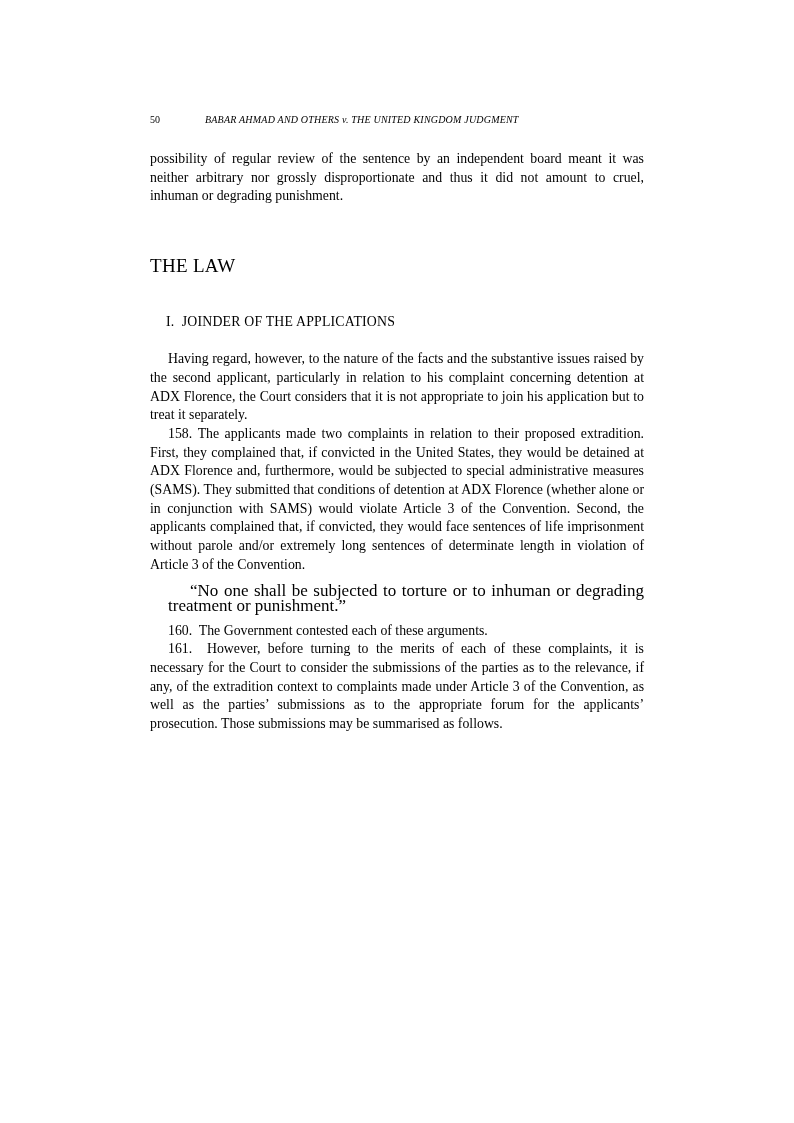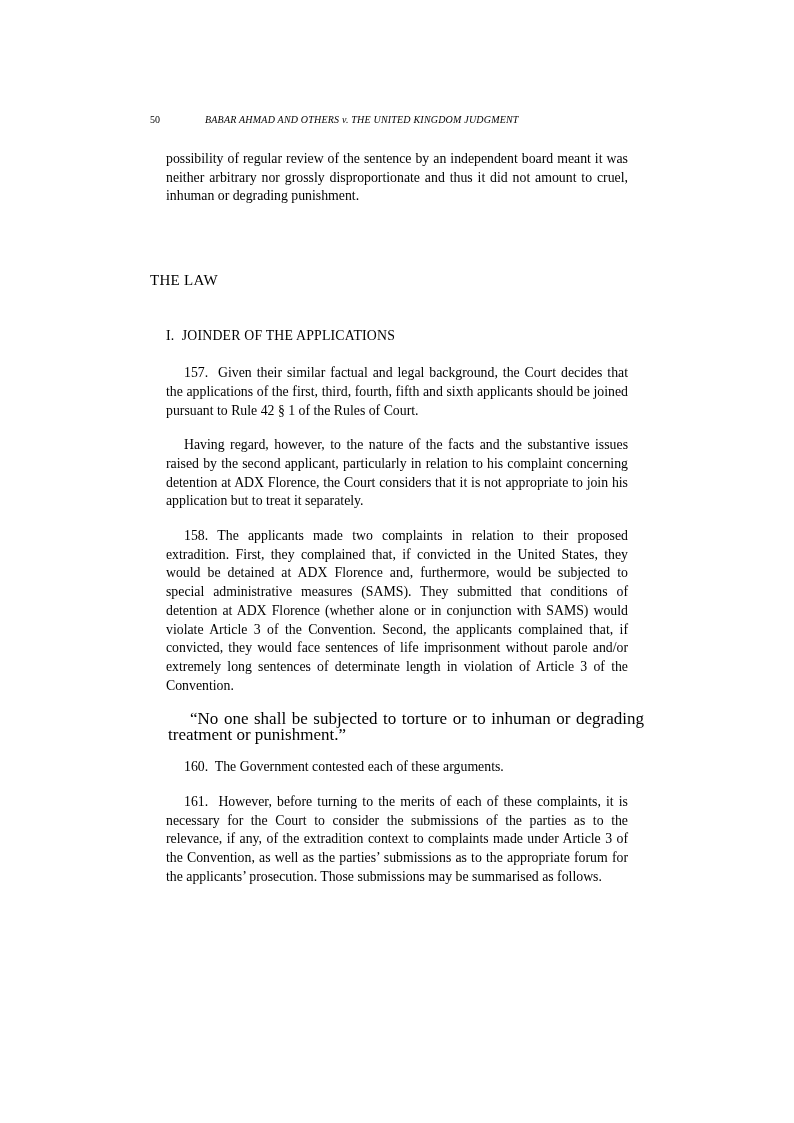--- a/index.html
+++ b/index.html
@@ -31,33 +31,33 @@
     width: 55px;
   }
   .running-title {
     letter-spacing: 0.2px;
     font-style: italic;
   }
   .content {
     width: 494px;
   }
   .para {
-    margin: 16px;
+    margin: 0;
     font-size: 13.8px;
     line-height: 18.7px;
     text-align: justify;
   }
   .indent {
     text-indent: 18px;
   }
   .law-heading {
-    font-size: 15px;
+    font-size: 19px;
     font-weight: normal;
     letter-spacing: 0.3px;
-    margin: 64px 0 38px 0;
+    margin: 50px 0 38px 0;
     line-height: 20px;
   }
   .section-heading {
     font-size: 13.8px;
     font-weight: normal;
     letter-spacing: 0.2px;
     margin: 28px 0 20px 16px;
     line-height: 16px;
   }
   .quote {
@@ -81,21 +81,20 @@
 
   <main class="content">
 
     <p class="para">possibility of regular review of the sentence by an independent board meant it was neither arbitrary nor grossly disproportionate and thus it did not amount to cruel, inhuman or degrading punishment.</p>
 
 
     <h1 class="law-heading">THE LAW</h1>
 
     <h2 class="section-heading">I.&nbsp; JOINDER OF THE APPLICATIONS</h2>
 
-    <p class="para indent">157.&nbsp; Given their similar factual and legal background, the Court decides that the applications of the first, third, fourth, fifth and sixth applicants should be joined pursuant to Rule 42 § 1 of the Rules of Court.</p>
 
     <p class="para indent">Having regard, however, to the nature of the facts and the substantive issues raised by the second applicant, particularly in relation to his complaint concerning detention at ADX Florence, the Court considers that it is not appropriate to join his application but to treat it separately.</p>
 
 
     <p class="para indent">158.&nbsp;The applicants made two complaints in relation to their proposed extradition. First, they complained that, if convicted in the United States, they would be detained at ADX Florence and, furthermore, would be subjected to special administrative measures (SAMS). They submitted that conditions of detention at ADX Florence (whether alone or in conjunction with SAMS) would violate Article 3 of the Convention. Second, the applicants complained that, if convicted, they would face sentences of life imprisonment without parole and/or extremely long sentences of determinate length in violation of Article 3 of the Convention.</p>
 
 
     <blockquote class="quote">“No one shall be subjected to torture or to inhuman or degrading treatment or punishment.”</blockquote>
 
     <p class="para indent">160.&nbsp; The Government contested each of these arguments.</p>

